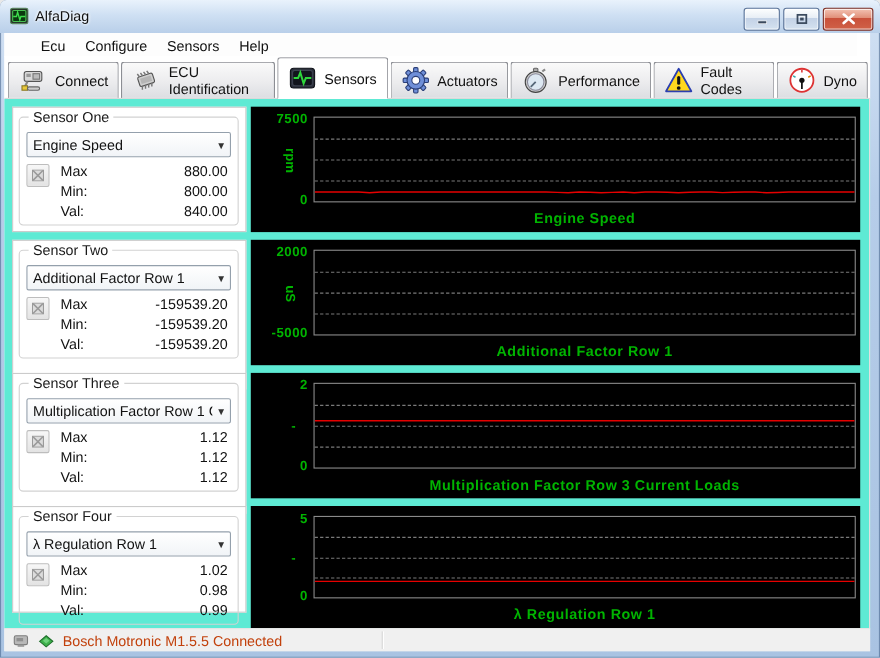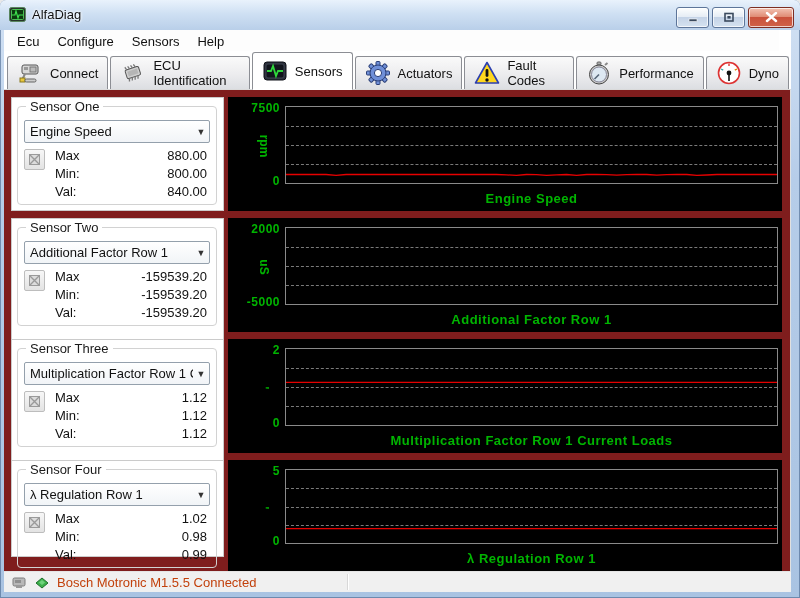--- a/index.html
+++ b/index.html
@@ -15,31 +15,31 @@
     text-shadow:0 0 3px #fff,0 0 3px #fff;text-align:center;}
   .winbtns{position:absolute;top:7px;right:6px;display:flex;gap:3px;}
   .wbtn{height:19px;border:1px solid #5d7599;border-radius:3px;
     background:linear-gradient(#fdfefe,#e6edf5 45%,#c3d2e6 46%,#d5e2f0);
     display:flex;align-items:center;justify-content:center;box-shadow:inset 0 0 0 1px rgba(255,255,255,.7);}
   .wbtn.min,.wbtn.max{width:31px;}
   .wbtn.close{width:44px;border-color:#7e2e23;
     background:linear-gradient(#f3c3b4,#e08d76 45%,#c9503a 46%,#d06248);}
   
   .client{position:absolute;left:4px;top:30px;right:9px;bottom:6px;background:#fff;}
-  .menubar{position:absolute;left:0;top:0;right:12px;height:22px;background:#fdfdfd;display:flex;align-items:center;padding-left:4px;}
+  .menubar{position:absolute;left:0;top:0;right:12px;height:22px;background:#fdfdfd;display:flex;align-items:center;padding-left:24px;}
   .menu-item{font-size:13px;color:#111;padding:2px 9px;cursor:default;}
   
   .tabstrip{position:absolute;left:0;top:21px;right:0;height:38px;display:flex;align-items:flex-end;padding-left:3px;border-bottom:1px solid #dadada;background:#fff;}
   .tab{box-sizing:border-box;height:33px;margin-right:2px;display:flex;align-items:center;gap:7px;padding:0 9px;
     border:1px solid #8c8e94;border-bottom:none;border-radius:3px 3px 0 0;font-size:13px;color:#111;
     background:linear-gradient(#fafafa,#ececee 55%,#dcdee2);}
   .tab.active{height:38px;background:#fff;position:relative;z-index:3;margin-bottom:-1px;border-bottom:1px solid #fff;}
   .tab .ticon{width:26px;height:26px;flex:0 0 auto;}
   
-  .content{position:absolute;left:0;top:60px;right:0;height:482px;background:#7f1d1d;border-right:1px solid #e0e0e0;padding-left:42px;}
+  .content{position:absolute;left:0;top:60px;right:0;height:482px;background:#5eead4;border-right:1px solid #e0e0e0;padding-left:42px;}
   .row-panel{position:absolute;left:7px;width:213px;border:1px solid #cbcbcb;background:#fff;box-sizing:border-box;}
   .groupbox{position:absolute;left:5px;top:8px;right:6px;height:97px;border:1px solid #d2d2d2;border-radius:4px;}
   .gb-label{position:absolute;top:-8px;left:8px;background:#fff;padding:0 4px;font-size:13px;color:#1a1a1a;}
   .combo{position:absolute;left:6px;right:6px;top:13px;height:21px;border:1px solid #94a0ac;border-radius:2px;
     background:linear-gradient(#fff,#f1f4f7);display:flex;align-items:center;}
   .combo-text{flex:1;font-size:13px;color:#111;padding-left:5px;white-space:nowrap;overflow:hidden;}
   .combo-arrow{width:16px;text-align:center;font-size:9px;color:#333;}
   .mini-btn{position:absolute;left:6px;top:42px;width:19px;height:19px;border:1px solid #bdbdbd;border-radius:2px;
     background:linear-gradient(#f7f7f7,#e3e3e3);display:flex;align-items:center;justify-content:center;}
   .stat-row{position:absolute;left:37px;right:9px;height:16px;font-size:13px;color:#111;}
@@ -156,35 +156,35 @@
               <rect x="19.5" y="11" width="5" height="4" rx="1" transform="rotate(45 13 13)"></rect>
             </g>
             <circle cx="13" cy="13" r="8"></circle>
           </g>
           <circle cx="13" cy="13" r="3.6" fill="#fff" stroke="#2b3f77"></circle>
         </svg>
         <span>Actuators</span>
       </div>
       <div class="tab">
         <svg class="ticon" viewBox="0 0 26 26">
-          <polygon points="13,2.5 24.5,23 1.5,23" fill="#ffd71e" stroke="#2b3fb0" stroke-width="1.6" stroke-linejoin="round"></polygon>
-          <rect x="11.6" y="9" width="2.8" height="8" rx="1.4" fill="#111"></rect>
-          <circle cx="13" cy="20" r="1.7" fill="#111"></circle>
-        </svg>
-        <span>Fault Codes</span>
-      </div>
-      <div class="tab">
-        <svg class="ticon" viewBox="0 0 26 26">
           <rect x="11" y="2" width="4" height="3" rx="1" fill="#aaa" stroke="#666"></rect>
           <line x1="19" y1="5" x2="21.5" y2="3" stroke="#888" stroke-width="2"></line>
           <circle cx="13" cy="14.5" r="9.5" fill="#c9c9c9" stroke="#444"></circle>
           <circle cx="13" cy="14.5" r="7.5" fill="#dde8f2" stroke="#889"></circle>
           <line x1="13" y1="14.5" x2="8.5" y2="19" stroke="#567" stroke-width="1.6"></line>
         </svg>
         <span>Performance</span>
+      </div>
+      <div class="tab">
+        <svg class="ticon" viewBox="0 0 26 26">
+          <polygon points="13,2.5 24.5,23 1.5,23" fill="#ffd71e" stroke="#2b3fb0" stroke-width="1.6" stroke-linejoin="round"></polygon>
+          <rect x="11.6" y="9" width="2.8" height="8" rx="1.4" fill="#111"></rect>
+          <circle cx="13" cy="20" r="1.7" fill="#111"></circle>
+        </svg>
+        <span>Fault Codes</span>
       </div>
       <div class="tab">
         <svg class="ticon" viewBox="0 0 26 26">
           <circle cx="13" cy="13" r="10.5" fill="#fff" stroke="#d33" stroke-width="1.6"></circle>
           <line x1="13" y1="3.5" x2="13" y2="6" stroke="#d33" stroke-width="1.4"></line>
           <line x1="5" y1="9" x2="7.2" y2="10.2" stroke="#3aa" stroke-width="1.4"></line>
           <line x1="21" y1="9" x2="18.8" y2="10.2" stroke="#d80" stroke-width="1.4"></line>
           <circle cx="13" cy="13" r="2.4" fill="#111"></circle>
           <line x1="13" y1="13" x2="13" y2="21" stroke="#111" stroke-width="1.6"></line>
         </svg>
@@ -303,21 +303,21 @@
         <span class="ylab ymin">0</span>
         <span class="yunit" style="top:42px;">'</span>
         <div class="plot">
           <div class="gridline g25"></div>
           <div class="gridline g50"></div>
           <div class="gridline g75"></div>
           <svg viewBox="0 0 100 100" preserveAspectRatio="none">
               <polyline points="0.00,44.00 100.00,44.00" fill="none" stroke="#e60000" stroke-width="1.3" vector-effect="non-scaling-stroke"></polyline>
             </svg>
         </div>
-        <div class="chart-title">Multiplication Factor Row 1 Current Loads</div>
+        <div class="chart-title">Multiplication Factor Row 3 Current Loads</div>
       </div>
 
       <div class="chart-panel" style="top:370px;height:111px;">
         <span class="ylab ymax">5</span>
         <span class="ylab ymin">0</span>
         <span class="yunit" style="top:41px;">'</span>
         <div class="plot">
           <div class="gridline g25"></div>
           <div class="gridline g50"></div>
           <div class="gridline g75"></div>

